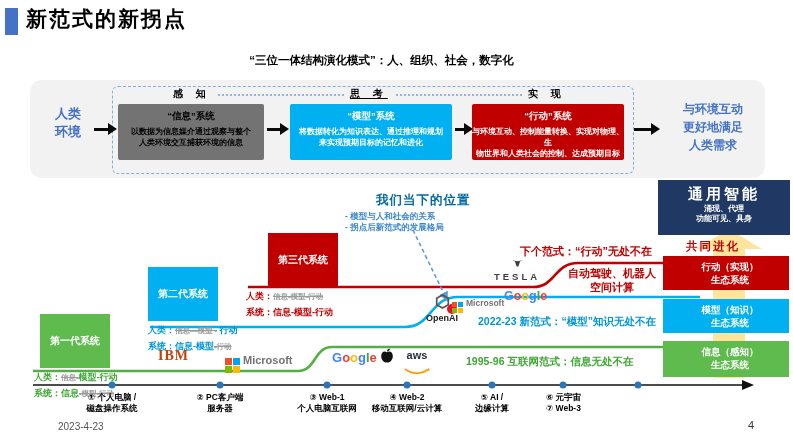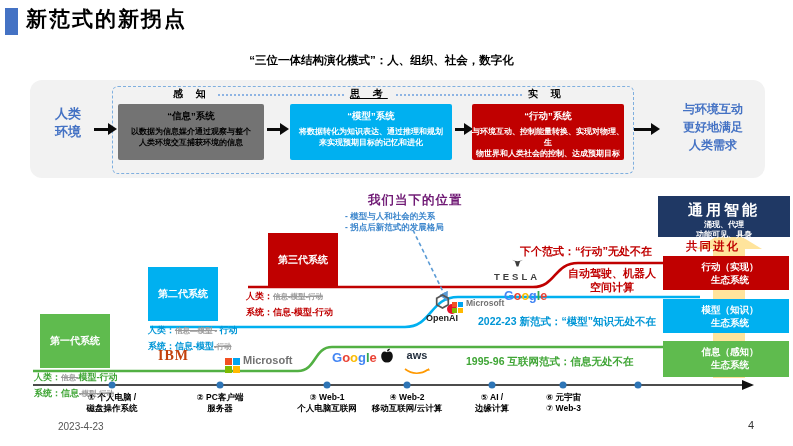--- a/index.html
+++ b/index.html
@@ -20,32 +20,32 @@
   .flow-box .bl{font-size:8px;line-height:11px;font-weight:bold;}
   .box-info{background:#737373;color:#000;}
   .box-model{background:#00B0F0;color:#fff;}
   .box-action{background:#C00000;color:#fff;}
   .io-label{font-size:13px;font-weight:bold;color:#4472C4;line-height:18px;}
   
   .arrow{position:absolute;height:3px;background:#0a0a0a;}
   .arrow::after{content:"";position:absolute;right:-8px;top:-5px;border-left:9px solid #0a0a0a;
     border-top:6.5px solid transparent;border-bottom:6.5px solid transparent;}
   
-  .pos-title{left:368px;top:192px;font-size:12.5px;font-weight:bold;color:#701a75;letter-spacing:1px;font-family:Liberation Mono, monospace;}
+  .pos-title{left:376px;top:192px;font-size:12.5px;font-weight:bold;color:#0369a1;letter-spacing:1px;font-family:Liberation Mono, monospace;}
   .pos-bullets{left:345px;top:211px;font-size:8.5px;font-weight:bold;color:#3C86CC;line-height:11px;}
   
   .gen{white-space:nowrap;z-index:2;font-weight:bold;}
   .gen-tag{display:inline-block;color:#fff;padding:20px 10px;font-size:10px;}
   .gen-line{margin-top:3px;font-size:9px;}
   .struck{font-size:7.5px;color:#9a9a9a;text-decoration:line-through;}
   .g1{color:#3FA535;} .g1 .gen-tag{background:#5FBB4E;}
   .g2{color:#0096D6;} .g2 .gen-tag{background:#00B0F0;}
   .g3{color:#C00000;} .g3 .gen-tag{background:#C00000;}
   
-  .agi-box{left:658px;top:196px;width:132px;height:41px;background:#1F3864;color:#fff;text-align:center;z-index:2;}
+  .agi-box{left:658px;top:180px;width:132px;height:55px;background:#1F3864;color:#fff;text-align:center;z-index:2;}
   .agi-box .t{font-size:15px;font-weight:bold;letter-spacing:3px;margin-top:5px;}
   .agi-box .s{font-size:8px;font-weight:bold;line-height:10px;}
   .coevo{left:686px;top:239px;font-size:11.5px;font-weight:bold;color:#C00000;letter-spacing:2px;z-index:3;}
   .arrow-up-head{left:696px;top:229px;width:0;height:0;border-left:33px solid transparent;
      border-right:33px solid transparent;border-bottom:20px solid #FFE49C;z-index:1;}
   .arrow-up-stem{left:713px;top:248px;width:32px;height:130px;background:#FFE49C;z-index:1;}
   .eco{left:663px;width:126px;height:34px;color:#fff;text-align:center;font-size:9.5px;
        font-weight:bold;line-height:13px;padding-top:4px;box-sizing:border-box;z-index:2;padding-left:8px;}
   
   .para-red{color:#C00000;font-weight:bold;z-index:2;}

